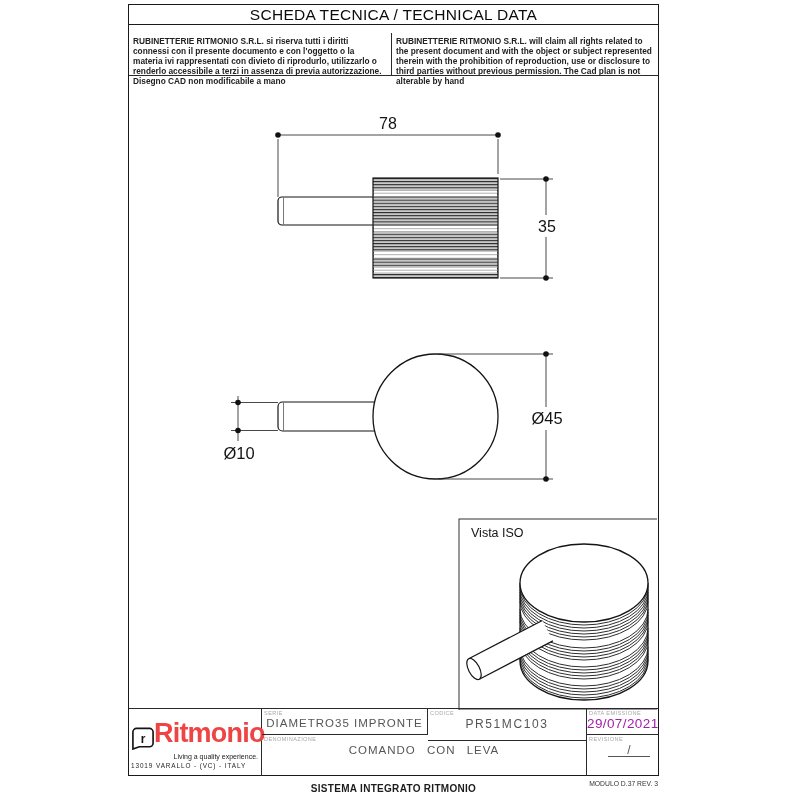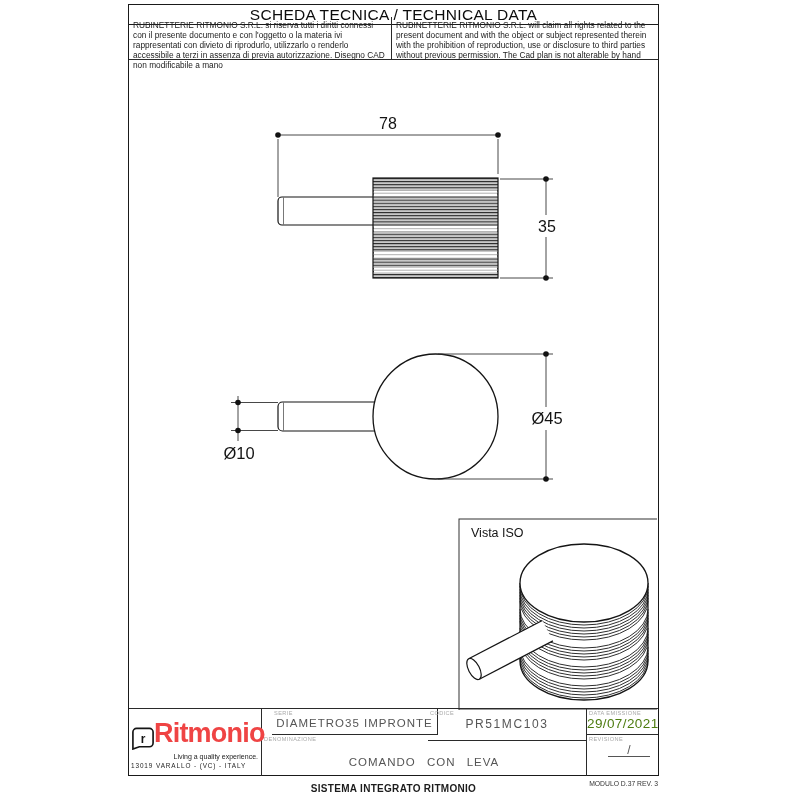--- a/index.html
+++ b/index.html
@@ -3,42 +3,42 @@
 <meta charset="utf-8">
 <style>
   html,body{margin:0;padding:0;background:#fff;}
   .sheet{position:relative;width:800px;height:800px;background:#fff;
          font-family:"Liberation Sans",sans-serif;color:#111;overflow:hidden;}
   .frame{position:absolute;left:128px;top:4px;width:531px;height:772px;
          border:1.3px solid #1a1a1a;box-sizing:border-box;background:#fff;}
   .titlebar{position:absolute;left:0;top:0;right:0;height:19px;
             border-bottom:1.2px solid #1a1a1a;display:flex;align-items:center;justify-content:center;}
   .titlebar span{font-size:15.5px;letter-spacing:.3px;color:#0c0c0c;}
-  .disclaimers{position:absolute;left:0;top:12px;right:0;height:42px;display:flex;
-               border-bottom:1px solid #2a2a2a;}
+  .disclaimers{position:absolute;left:0;top:28px;right:0;height:42px;display:flex;
+               border-bottom:1px solid #2a2a2a;font-weight:bold;}
   .disc-cell{box-sizing:border-box;padding:3px 5px 0 4px;font-size:8.3px;line-height:10.1px;color:#222;}
   .disc-it{width:263px;border-right:1px solid #2a2a2a;}
   .disc-en{flex:1;}
   .drawing-svg{position:absolute;left:0;top:62px;width:528px;height:643px;}
   
   .tblock{position:absolute;left:0;bottom:0;right:0;height:67px;border-top:1.2px solid #2a2a2a;box-sizing:border-box;}
   .cell{position:absolute;box-sizing:border-box;}
   .cell .lbl{position:absolute;left:2px;top:1px;font-size:5.6px;letter-spacing:.4px;color:#a9a9a9;}
   .c-logo{left:0;top:0;width:133px;height:67px;border-right:1px solid #2a2a2a;}
-  .c-serie{left:143px;top:0;width:166px;height:26px;border-right:1px solid #2a2a2a;border-bottom:1px solid #2a2a2a;}
+  .c-serie{left:133px;top:0;width:166px;height:26px;border-right:1px solid #2a2a2a;border-bottom:1px solid #2a2a2a;}
   .c-codice{left:299px;top:0;width:159px;height:32px;border-right:1px solid #2a2a2a;border-bottom:1px solid #2a2a2a;}
   .c-data{left:458px;top:0;right:0;height:26px;border-bottom:1px solid #2a2a2a;}
   .c-denom{left:133px;top:26px;width:325px;height:41px;border-right:1px solid #2a2a2a;}
   .c-rev{left:458px;top:26px;right:0;height:41px;}
   .cad-val{position:absolute;left:0;right:0;top:8px;text-align:center;color:#555;
            font-size:11.5px;letter-spacing:1px;white-space:nowrap;}
   .c-codice .cad-val{letter-spacing:1.6px;font-size:12px;}
-  .c-data .cad-val{top:7px;font-size:13.5px;letter-spacing:.4px;color:#4d7c0f;}
+  .c-data .cad-val{top:7px;font-size:13.5px;letter-spacing:.4px;color:#a21caf;}
   .denom-lines{position:absolute;left:0;right:0;top:8px;text-align:center;color:#555;
-               font-size:11.5px;line-height:15px;letter-spacing:1px;word-spacing:7px;margin-top:12px;}
+               font-size:11.5px;line-height:15px;letter-spacing:1px;word-spacing:7px;}
   .rev-val{position:absolute;right:8px;top:9px;width:42px;border-bottom:1px solid #555;
            text-align:center;color:#555;font-size:12px;line-height:12px;}
   
   .logo-icon{position:absolute;left:3px;top:18px;}
   .logo-word{position:absolute;left:25px;top:9px;font-size:27px;font-weight:bold;
              letter-spacing:-.8px;color:#ef4444;}
   .logo-tag{position:absolute;left:0;width:129px;top:44px;text-align:right;font-size:7px;color:#222;}
   .logo-addr{position:absolute;left:2px;top:53px;font-size:6.4px;letter-spacing:.9px;color:#222;white-space:nowrap;}
   .footer-center{position:absolute;left:128px;width:531px;top:783px;text-align:center;
                  font-size:10px;color:#1c1c1c;letter-spacing:.3px;font-weight:bold;}

